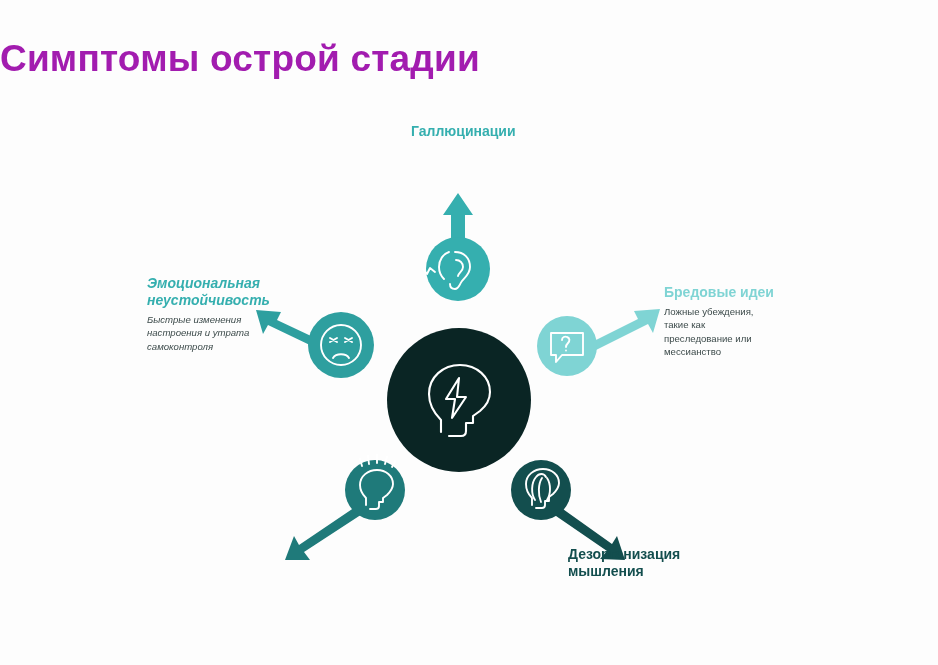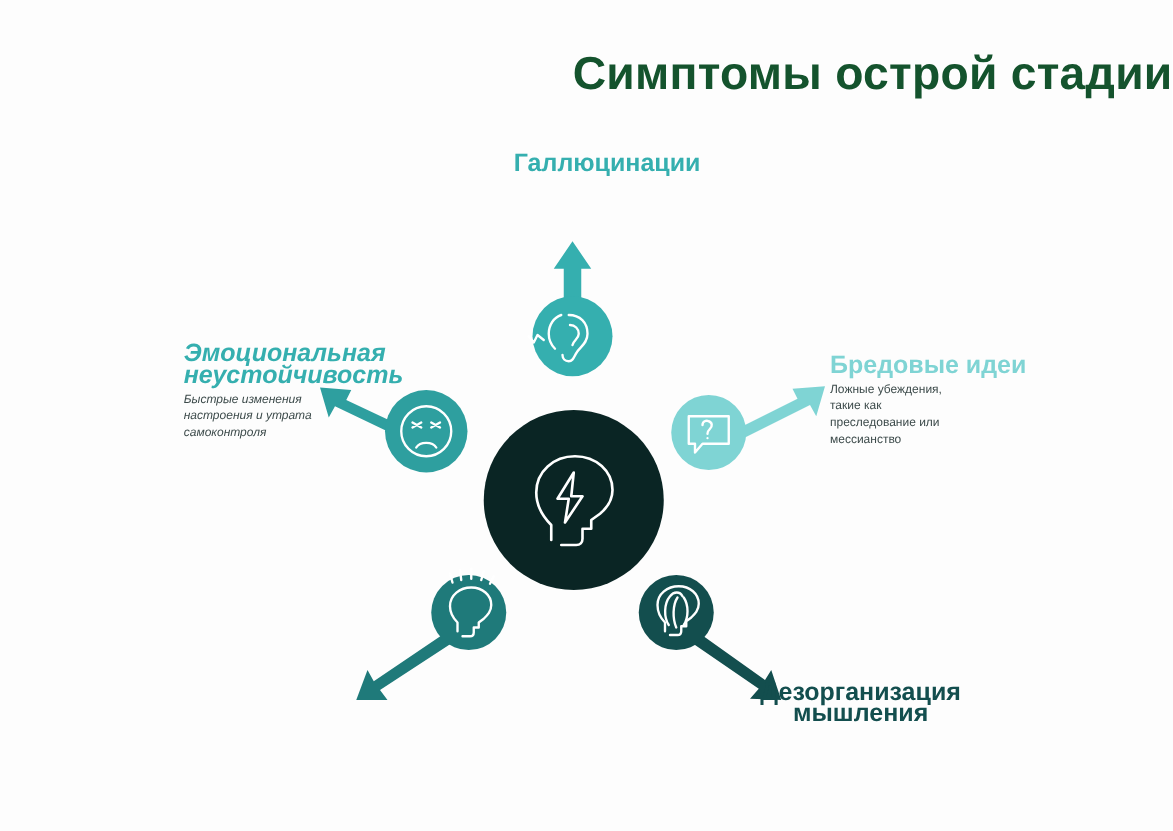--- a/index.html
+++ b/index.html
@@ -18,60 +18,60 @@
     background: #fdfdfd;
     overflow: hidden;
   }
 
   
   #page-title {
     position: absolute;
     left: 0;
     top: 38px;
     width: 938px;
-    text-align: right;
+    text-align: left;
     font-size: 37px;
     font-weight: bold;
     letter-spacing: 0.2px;
-    color: #14532d;
+    color: #a21caf;
   }
 
   
   #diagram {
     position: absolute;
     left: 0;
     top: 0;
     width: 938px;
     height: 665px;
   }
 
   
   .node-text {
     position: absolute;
   }
   .node-head {
-    font-size: 20px;
+    font-size: 14px;
     font-weight: bold;
     line-height: 17px;
     margin: 0 0 4px 0;
     white-space: pre-line;
   }
   .node-desc {
     font-size: 9.6px;
     line-height: 13.4px;
     color: #3d4b4b;
     margin: 0;
     white-space: pre-line;
   }
 
   #txt-hallucinations { left: 411px; top: 123px; width: 190px; }
   #txt-emotional      { left: 147px; top: 275px; width: 150px; font-style: italic; }
   #txt-delusions      { left: 664px; top: 284px; width: 165px; }
   #txt-agitation      { left: 212px; top: 546px; width: 180px; }
-  #txt-disorganized   { left: 596px; top: 546px; width: 185px; text-align: center; }
+  #txt-disorganized   { left: 568px; top: 546px; width: 185px; }
 </style>
 </head>
 <body>
 
 <div id="canvas">
 
   <div id="page-title">Симптомы острой стадии</div>
 
   <svg id="diagram" viewBox="0 0 938 665">
 

